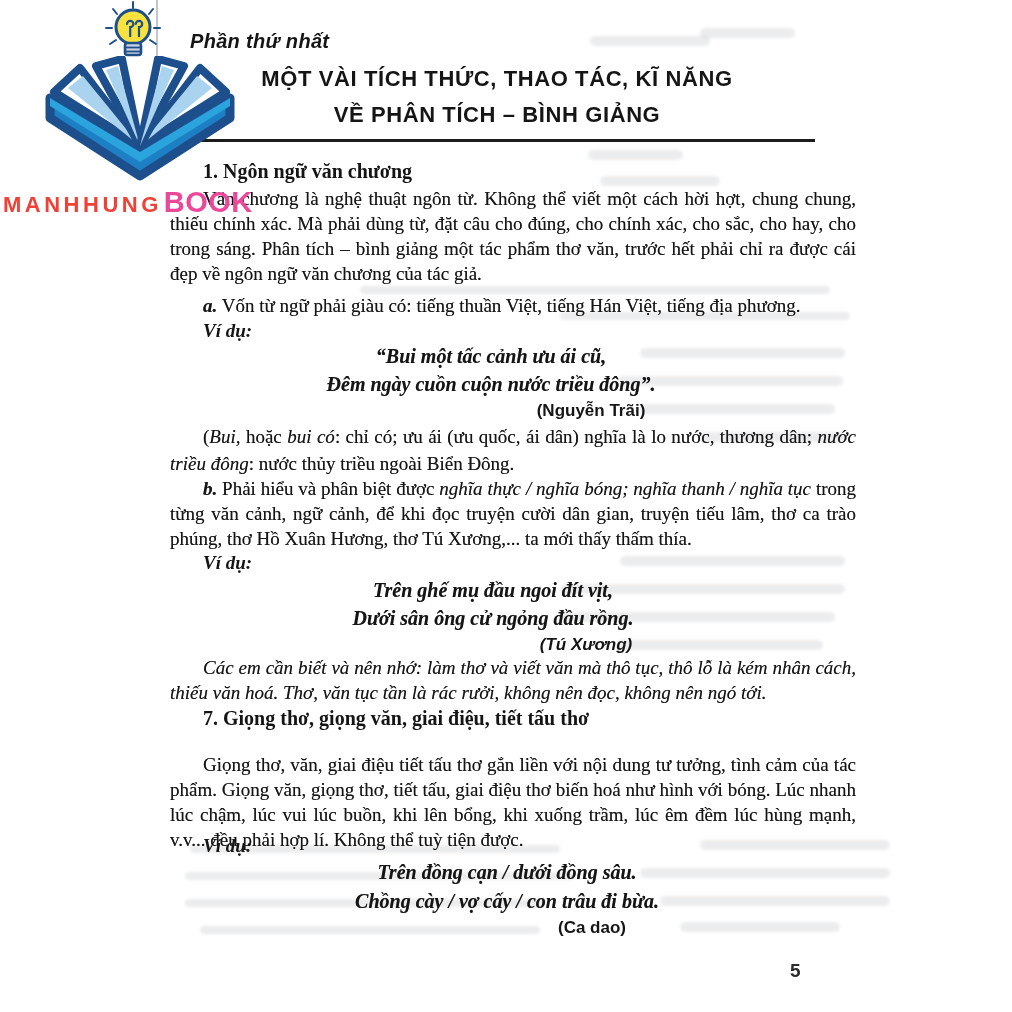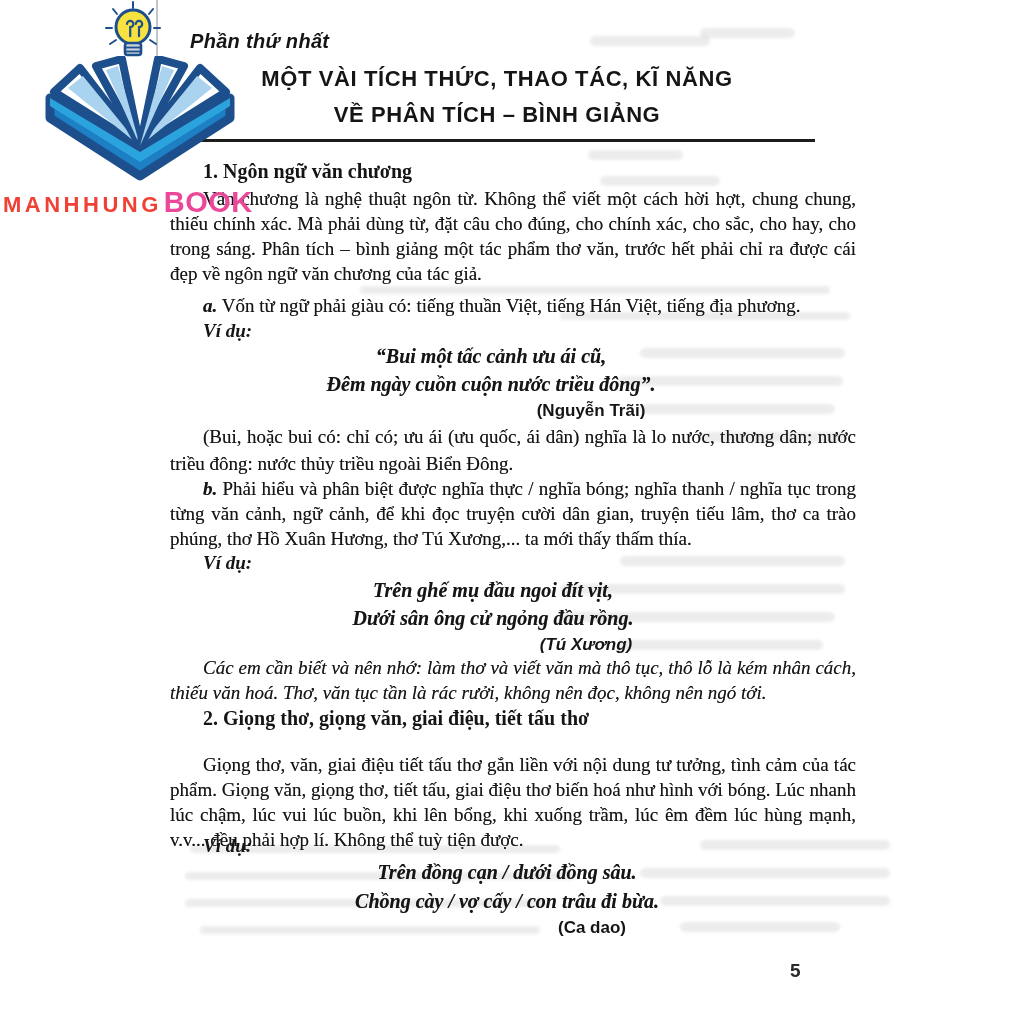--- a/index.html
+++ b/index.html
@@ -33,21 +33,21 @@
   .poem3{top:858px;left:-6px;line-height:29px;}
   .author{font:bold 17px/24px "Liberation Sans", sans-serif;text-align:center;}
   .a1{top:399px;left:78px;}
   .a2{top:633px;left:73px;font-style:italic;}
   .a3{top:916px;left:79px;}
   .note1{top:423px;line-height:27px;}
   .itemB{top:476px;}
   .para2{top:655px;font-style:italic;}
   .s2para{top:732px;margin-top:20px;}
   .lead{font-weight:bold;font-style:italic;}
-  .it{}
+  .it{font-style:italic;}
   .pagenum{position:absolute;left:790px;top:958px;font:bold 19px/26px "Liberation Sans", sans-serif;color:#2b2b2b;}
   
   .wm{position:absolute;pointer-events:none;z-index:6;}
   .wm-text{left:3px;top:186px;display:flex;align-items:baseline;}
   .wm-primary{font:bold 22px "Liberation Sans", sans-serif;color:#f04136;letter-spacing:3.5px;}
   .wm-secondary{font:800 29px "Liberation Sans", sans-serif;color:#ec4899;letter-spacing:.5px;margin-left:2px;}
   .bulb-svg{left:96px;top:0;width:74px;height:68px;}
   .book-svg{left:38px;top:56px;width:204px;height:128px;}
   .scan-line{position:absolute;left:156px;top:0;width:2px;height:116px;background:#c2c6cb;z-index:1;}
   
@@ -111,21 +111,21 @@
     <div class="blk vidu v2">Ví dụ:</div>
 
     <div class="blk poem poem2">
       <div>Trên ghế mụ đầu ngoi đít vịt,</div>
       <div>Dưới sân ông cử ngỏng đầu rồng.</div>
     </div>
     <div class="blk author a2">(Tú Xương)</div>
 
     <p class="blk b para2">Các em cần biết và nên nhớ: làm thơ và viết văn mà thô tục, thô lỗ là kém nhân cách, thiếu văn hoá. Thơ, văn tục tần là rác rưởi, không nên đọc, không nên ngó tới.</p>
 
-    <h2 class="blk h h2">2. Giọng thơ, giọng văn, giai điệu, tiết tấu thơ</h2>
+    <h2 class="blk h h2">7. Giọng thơ, giọng văn, giai điệu, tiết tấu thơ</h2>
 
     <p class="blk b s2para">Giọng thơ, văn, giai điệu tiết tấu thơ gắn liền với nội dung tư tưởng, tình cảm của tác phẩm. Giọng văn, giọng thơ, tiết tấu, giai điệu thơ biến hoá như hình với bóng. Lúc nhanh lúc chậm, lúc vui lúc buồn, khi lên bổng, khi xuống trầm, lúc êm đềm lúc hùng mạnh, v.v... đều phải hợp lí. Không thể tuỳ tiện được.</p>
 
     <div class="blk vidu v3">Ví dụ:</div>
 
     <div class="blk poem poem3">
       <div>Trên đồng cạn / dưới đồng sâu.</div>
       <div>Chồng cày / vợ cấy / con trâu đi bừa.</div>
     </div>
     <div class="blk author a3">(Ca dao)</div>

